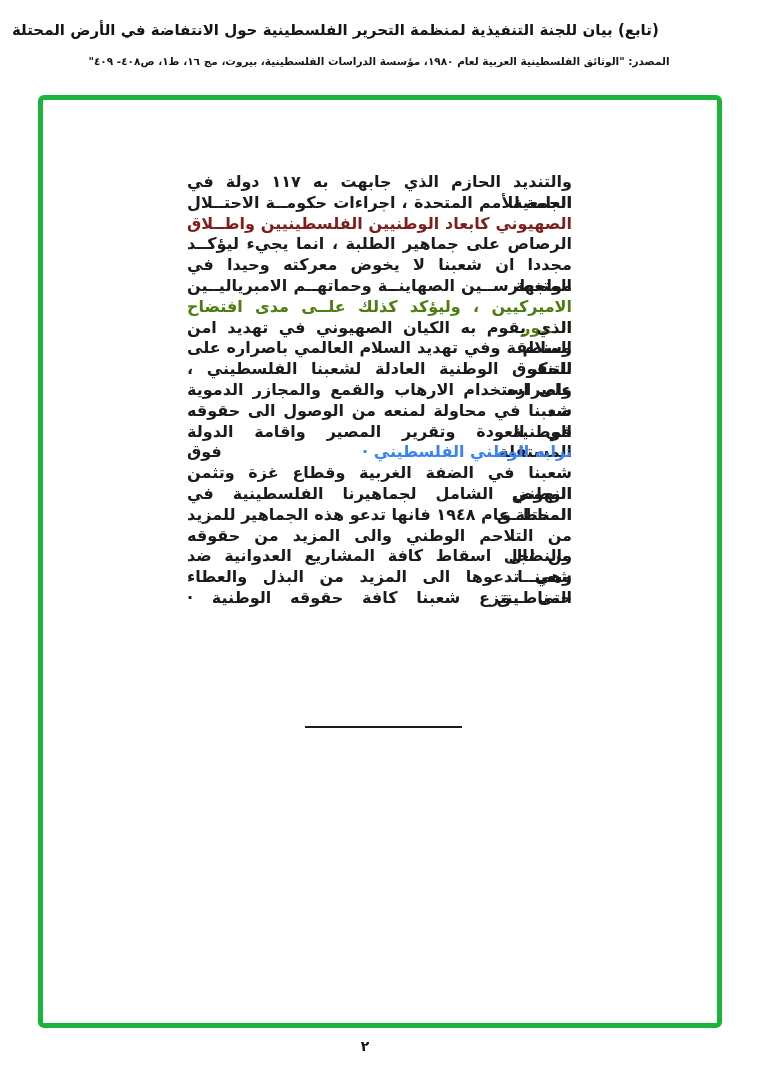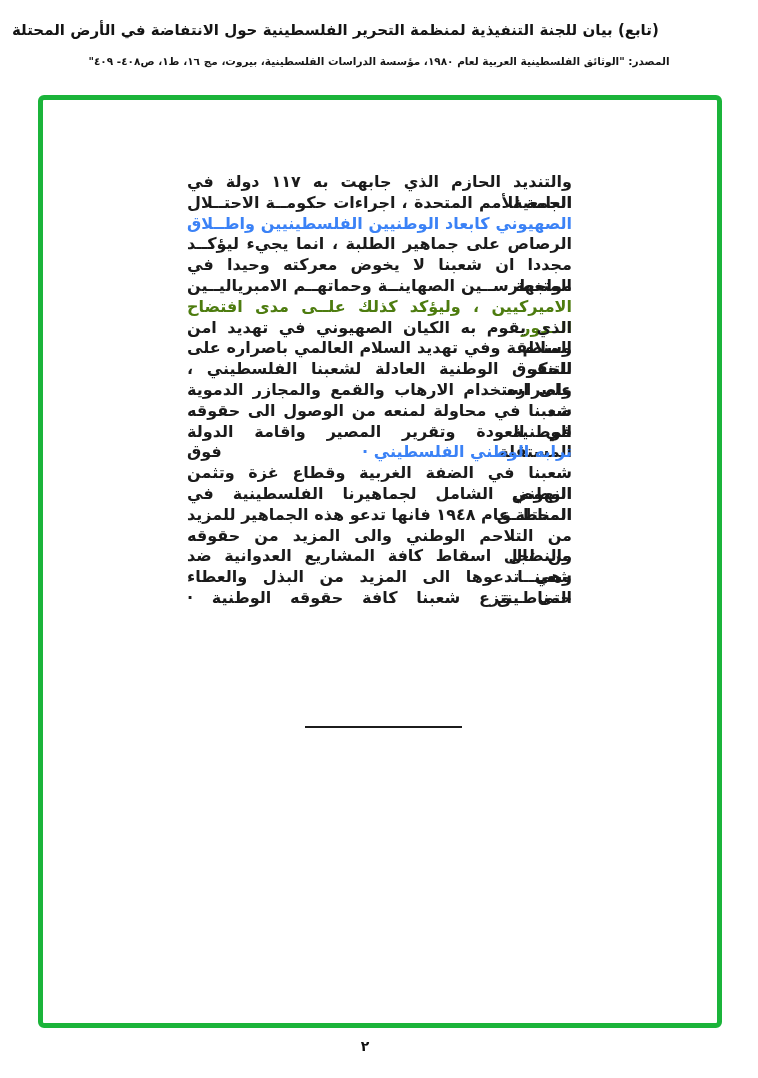--- a/index.html
+++ b/index.html
@@ -110,21 +110,21 @@
 
 <div class="doc-title">(تابع)  بيان للجنة التنفيذية لمنظمة التحرير الفلسطينية حول الانتفاضة في الأرض المحتلة</div>
 
 <div class="doc-source">المصدر: "الوثائق الفلسطينية العربية لعام ١٩٨٠،  مؤسسة الدراسات الفلسطينية، بيروت، مج ١٦، ط١، ص٤٠٨- ٤٠٩"</div>
 
 <div class="green-frame" style="border-color: rgb(27, 180, 58);">
 
   <div class="text-column" id="text-column">
       <div class="line" style="color: rgb(27, 27, 27);">والتنديد الحازم الذي جابهت به ١١٧ دولة في الجمعية</div>
       <div class="line" style="color: rgb(27, 27, 27);">العامة للأمم المتحدة ، اجراءات حكومــة الاحتــلال</div>
-      <div class="line" style="color: #3b82f6;">الصهيوني كابعاد الوطنيين الفلسطينيين واطــلاق</div>
+      <div class="line" style="color: #7f1d1d;">الصهيوني كابعاد الوطنيين الفلسطينيين واطــلاق</div>
       <div class="line" style="color: rgb(27, 27, 27);">الرصاص على جماهير الطلبة ، انما يجيء ليؤكــد</div>
       <div class="line" style="color: rgb(27, 27, 27);">مجددا ان شعبنا لا يخوض معركته وحيدا في مواجهة</div>
       <div class="line" style="color: rgb(27, 27, 27);">المتغطرســين الصهاينــة وحماتهــم الامبرياليــين</div>
       <div class="line" style="color: #4d7c0f;">الاميركيين ، وليؤكد كذلك علــى مدى افتضاح الــدور</div>
       <div class="line" style="color: rgb(27, 27, 27);">الذي يقوم به الكيان الصهيوني في تهديد امن وسلام</div>
       <div class="line" style="color: rgb(27, 27, 27);">المنطقة وفي تهديد السلام العالمي باصراره على التنكر</div>
       <div class="line" style="color: rgb(27, 27, 27);">للحقوق الوطنية العادلة لشعبنا الفلسطيني ، واصراره</div>
       <div class="line" style="color: rgb(27, 27, 27);">على استخدام الارهاب والقمع والمجازر الدموية ضد</div>
       <div class="line" style="color: rgb(27, 27, 27);">شعبنا في محاولة لمنعه من الوصول الى حقوقه الوطنية</div>
       <div class="line" style="color: rgb(27, 27, 27);">في العودة وتقرير المصير واقامة الدولة المستقلة فوق</div>

